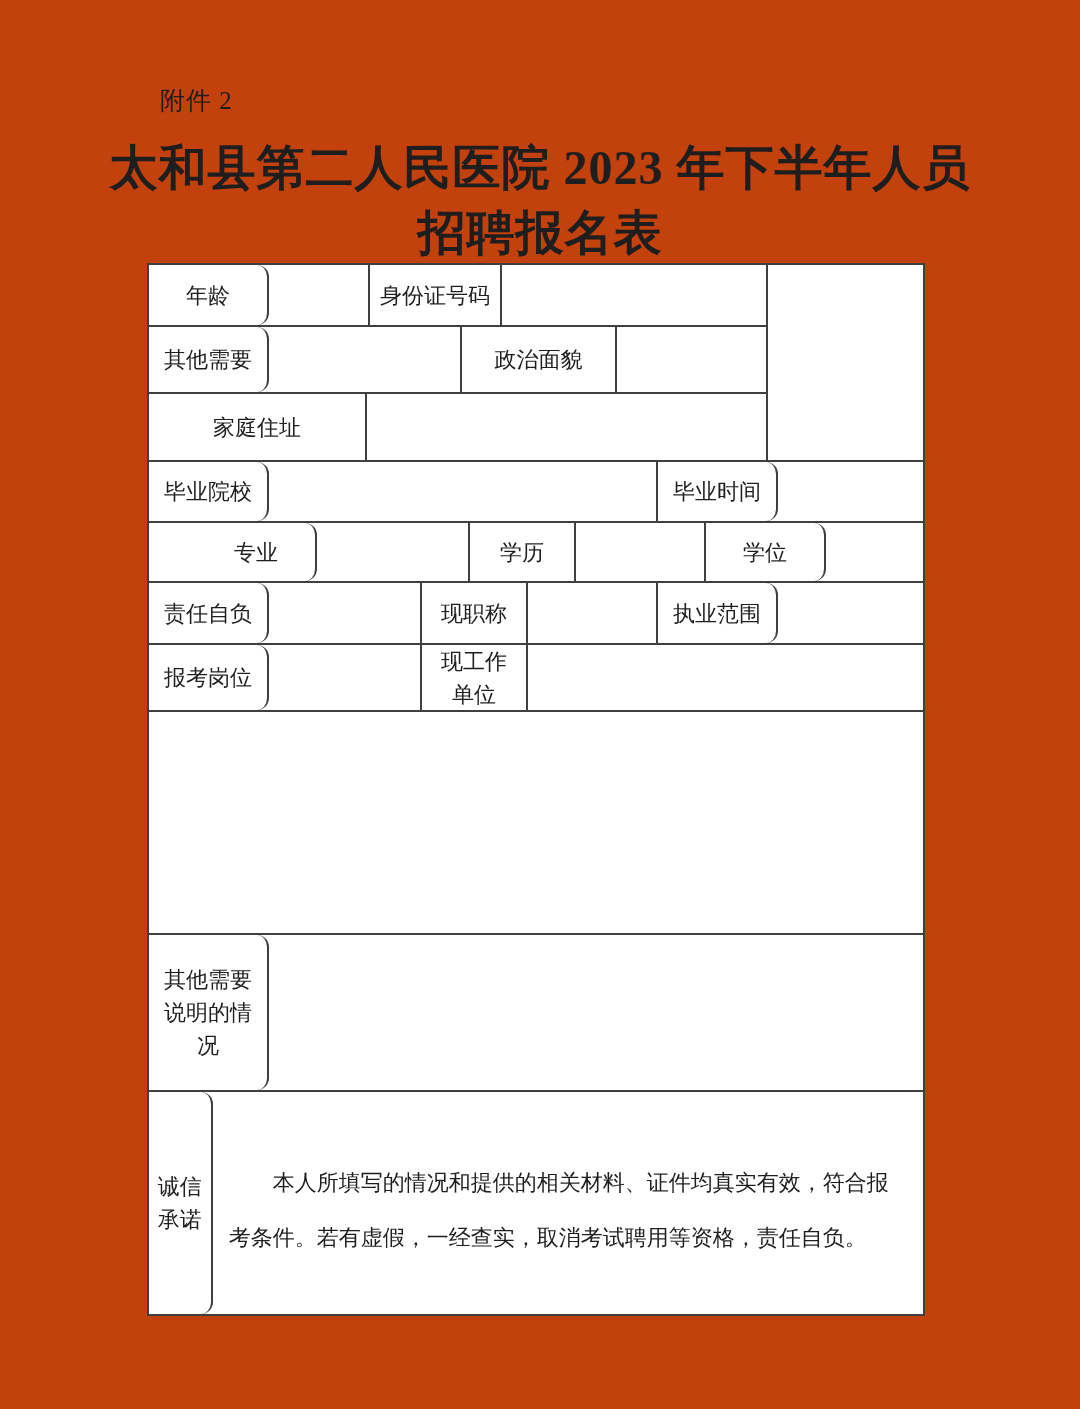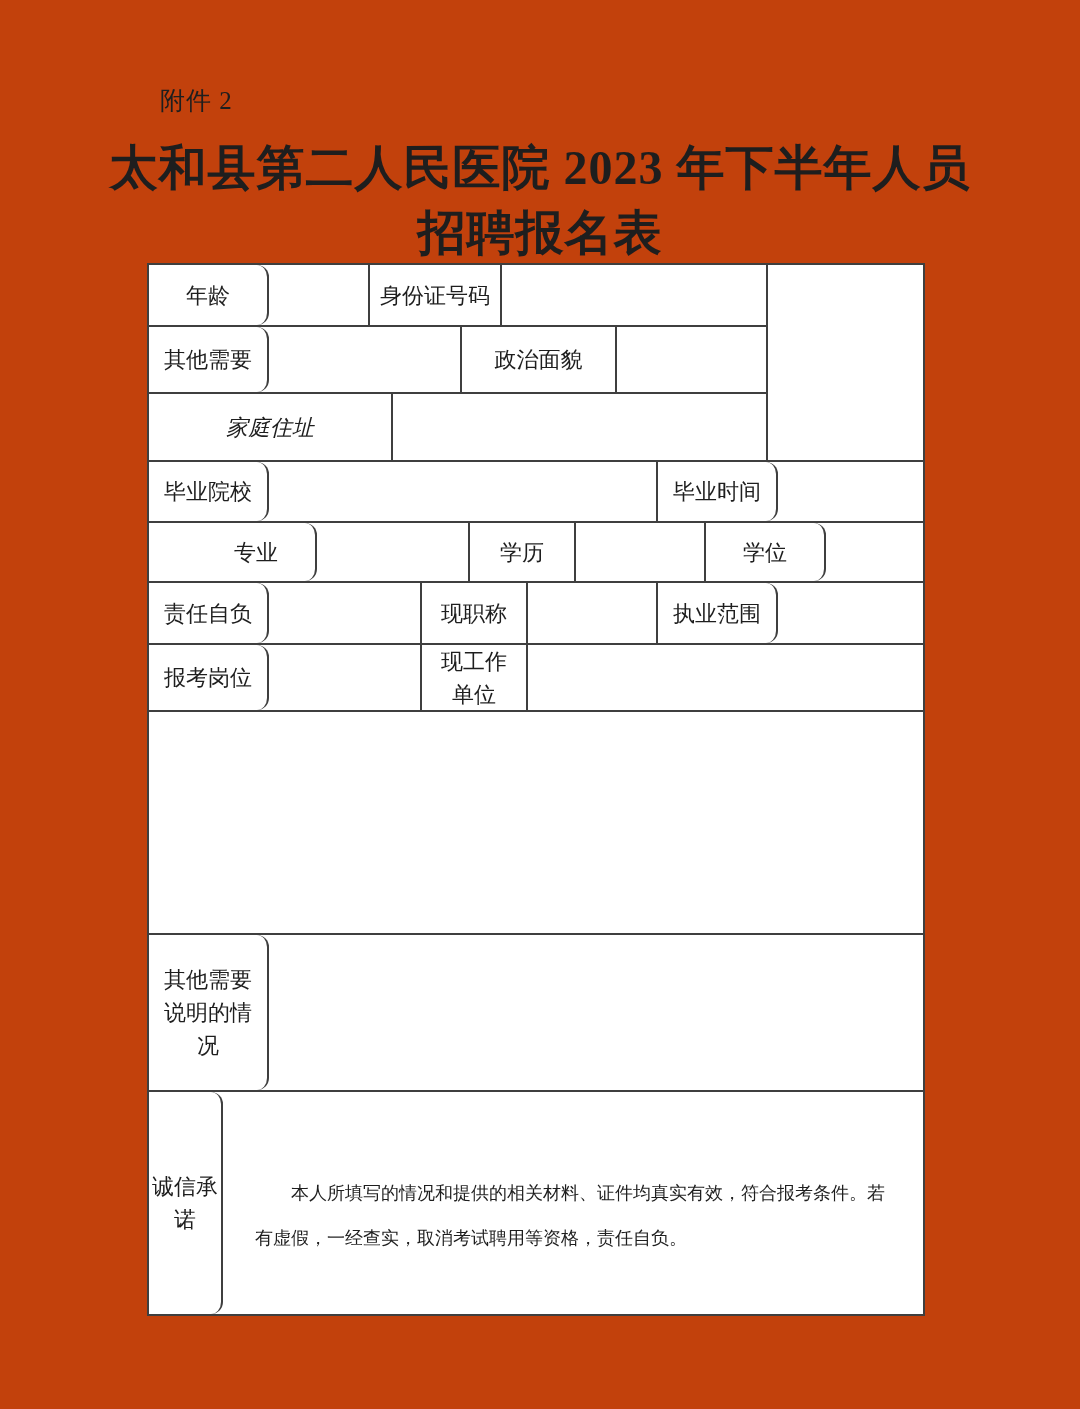--- a/index.html
+++ b/index.html
@@ -73,38 +73,38 @@
   .h61 { height:61px;justify-content:space-between; }
   .h60 { height:60px;padding-left:48px; }
   .h223 { height:223px; }
   .h157 { height:157px; }
   .h222 { height:222px; }
   .w115 { width:120px;border-radius:12px; }
   .w101 { width:101px; }
   .w158 { width:132px; }
   .w193 { width:193px; }
   .w155 { width:155px; }
-  .w218 { width:244px;font-style:italic; }
+  .w218 { width:218px; }
   .w389 { width:389px; }
   .w153 { width:153px; }
   .w106 { width:106px; }
   .w130 { width:130px; }
   
   .pledge-cell {
     flex:1 1 auto;
     display:block;
     text-align:left;
     padding:30px 16px 0 16px;
     border-right:none;
   }
   .pledge-body {
-    font-size:18px;
+    font-size:22px;
     line-height:2.5;
     text-indent:2em;
-    margin:16px;
+    margin:0;
   }
 </style>
 </head>
 <body>
 
 <div class="page">
 
   <div class="attachment">附件 2</div>
 
   <div class="doc-title">太和县第二人民医院 2023 年下半年人员

